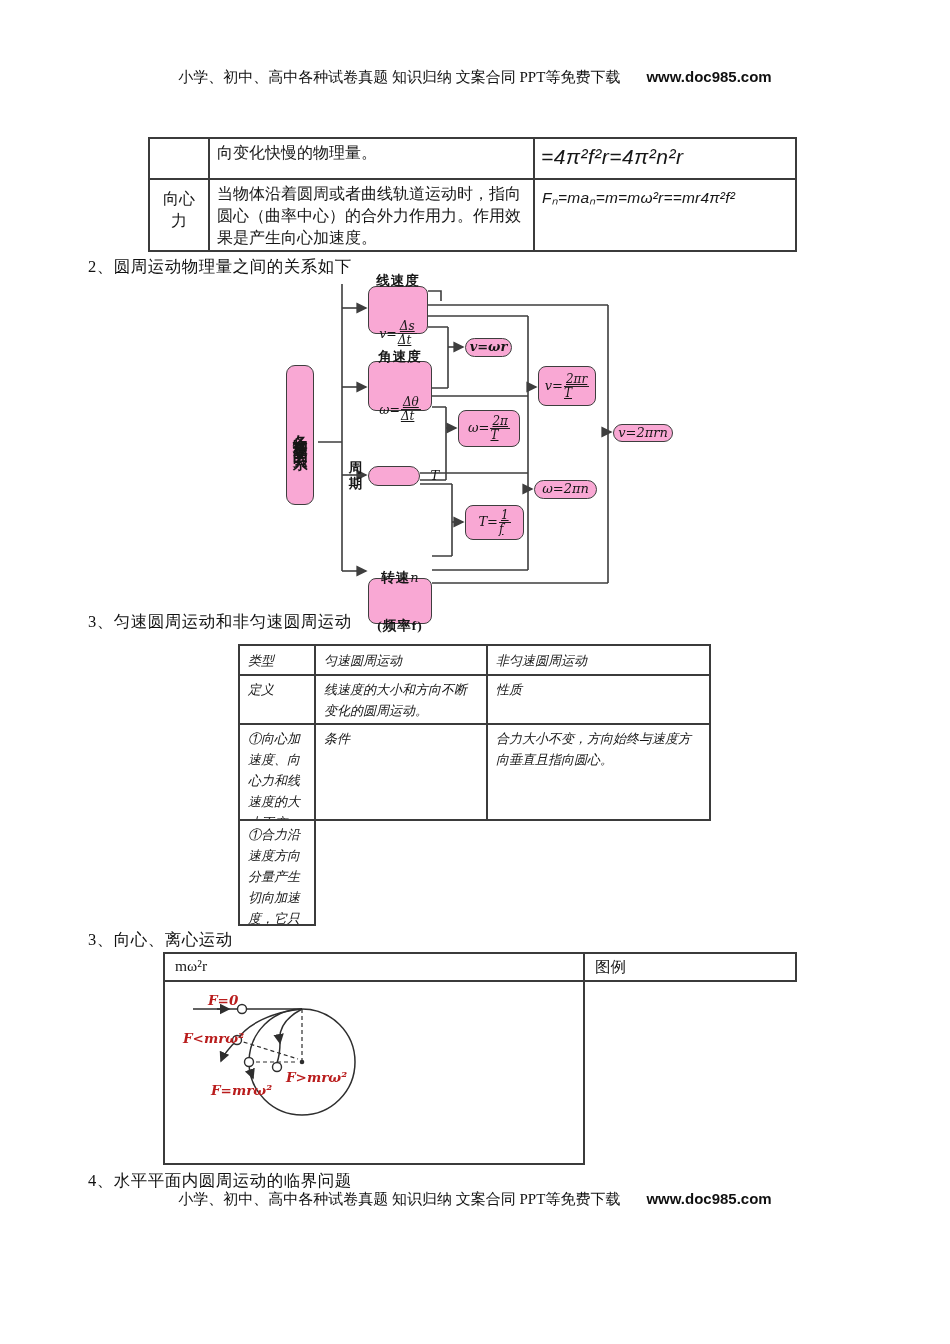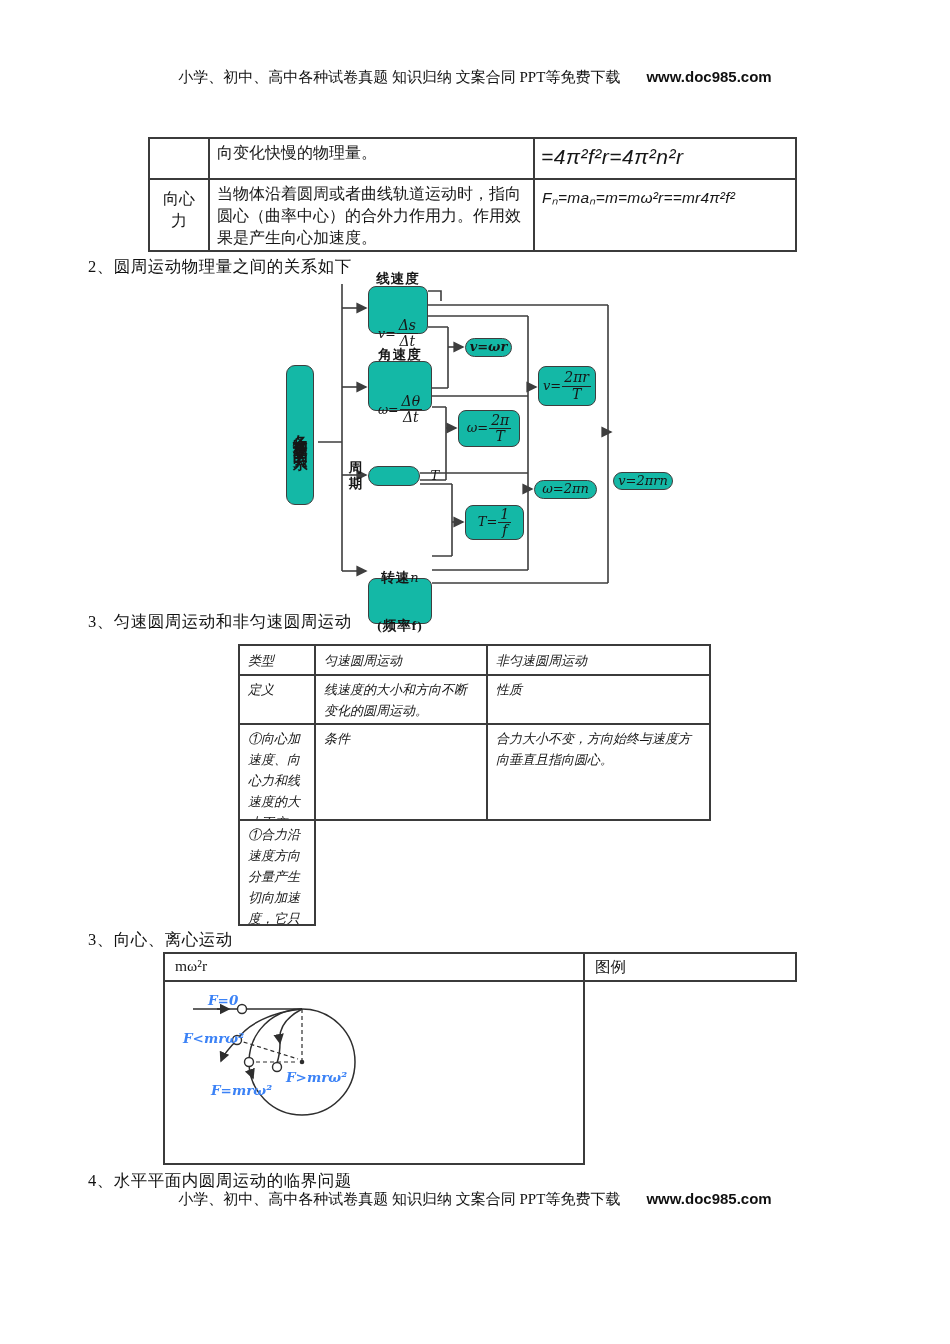--- a/index.html
+++ b/index.html
@@ -24,42 +24,42 @@
   .t1 .lbl { text-align:center; padding-top:8px; }
   .math { font-family:Liberation Sans, sans-serif; font-style:italic; }
   .t1 .bigmath { font-size:21px; padding:7px 6px; letter-spacing:0.5px; }
   .t1 .smallmath { font-size:15.5px; padding-top:7px; letter-spacing:0.2px; }
 
   .sect-title { left:88px; font-size:16.5px; color:#111; letter-spacing:0.5px; }
 
   
   .flow { left:280px; top:282px; width:402px; height:322px; }
   .flow svg.lines { position:absolute; left:0; top:0; }
-  .fbox { position:absolute; border:1.6px solid #3e3e3e; border-radius:8px; background:#14b8a6;
+  .fbox { position:absolute; border:1.6px solid #3e3e3e; border-radius:8px; background:#f9a8d4;
           display:flex; flex-direction:column; align-items:center; justify-content:center; line-height:1.15;gap:32px; }
   .fbox .zh { font-weight:bold; font-size:13.5px; letter-spacing:1px; }
   .m { font-family:"DejaVu Serif","DejaVu Sans",serif; font-style:italic; }
   .frow { display:flex; align-items:center; font-size:12.5px; }
-  .frac { display:inline-flex; flex-direction:column; align-items:center; line-height:1.08; font-size:14px; margin-left:1px; }
+  .frac { display:inline-flex; flex-direction:column; line-height:1.08; font-size:12px; margin-left:1px;text-decoration:underline; }
   .frac .fn { border-bottom:1.2px solid #222; padding:0 2px 0 2px; }
   .frac .fd { padding-top:0; }
   .pill { border-radius:10px; font-size:13px; }
   .sidebox { writing-mode:vertical-rl; text-orientation:upright; font-weight:bold; font-size:14.5px;
              letter-spacing:3px; border-radius:9px; }
 
   .t2 { left:238px; top:644px; width:473px; grid-template-columns:76px 172px 1fr; grid-template-rows:30px 49px 96px 105px; }
   .t2 .cell { padding:3px 8px 0 8px; font-size:13px; line-height:21px;font-style:italic; }
   .t2 .hd { padding-top:4px; }
 
   .t3 { left:163px; top:952px; width:634px; grid-template-columns:420px 1fr; grid-template-rows:28px 183px; }
   .t3 .cell { padding:3px 10px 0 10px; font-size:15.5px; }
   .t3 .body p { text-indent:2em; line-height:30px; margin:0; }
   .legend-cell { position:relative; padding:0 !important; }
   .dlabel { position:absolute; font-family:"DejaVu Serif","DejaVu Sans",serif; font-style:italic; font-weight:bold;
-            font-size:13.5px; white-space:nowrap; color:#3b82f6; }
+            font-size:13.5px; white-space:nowrap; color:#b91c1c; }
 </style>
 </head>
 <body>
 
 <div class="abs pagebar" style="top:68px;">
   <span>小学、初中、高中各种试卷真题  知识归纳  文案合同  PPT等免费下载</span><span class="url">www.doc985.com</span>
 </div>
 
 <div class="abs gtable t1">
   <div class="cell lbl"></div>
@@ -154,21 +154,21 @@
         <span>v=</span>
         <span class="frac">
           <span class="fn">2πr</span>
           <span class="fd">T</span>
         </span>
       </div>
   </div>
 
   <div class="fbox pill m" style="left:254px; top:198px; width:63px; height:19px;">ω=2πn</div>
 
-  <div class="fbox pill m" style="left:333px; top:142px; width:60px; height:18px;margin-top:48px;">v=2πrn</div>
+  <div class="fbox pill m" style="left:333px; top:142px; width:60px; height:18px;">v=2πrn</div>
 </div>
 
 <div class="abs sect-title" style="top:611px;">3、匀速圆周运动和非匀速圆周运动</div>
 
 <div class="abs gtable t2">
   <div class="cell hd">类型</div>
   <div class="cell hd">匀速圆周运动</div>
   <div class="cell hd">非匀速圆周运动</div>
 
   <div class="cell">定义</div>

